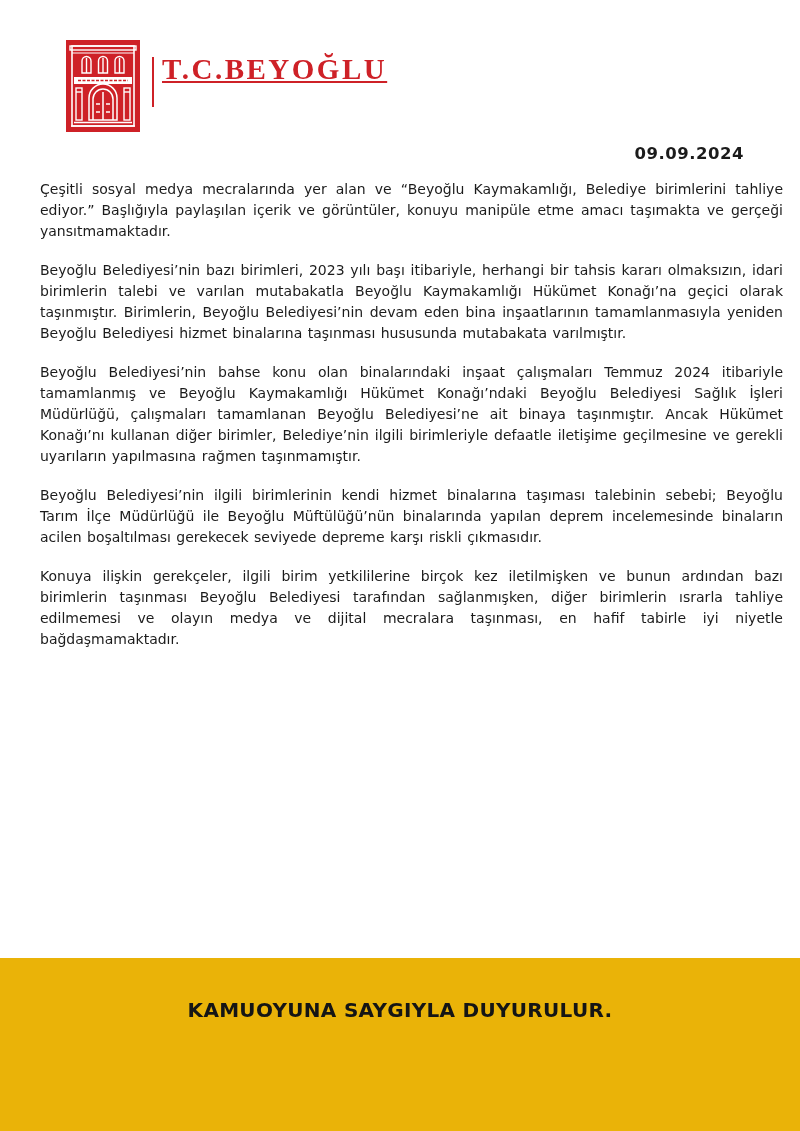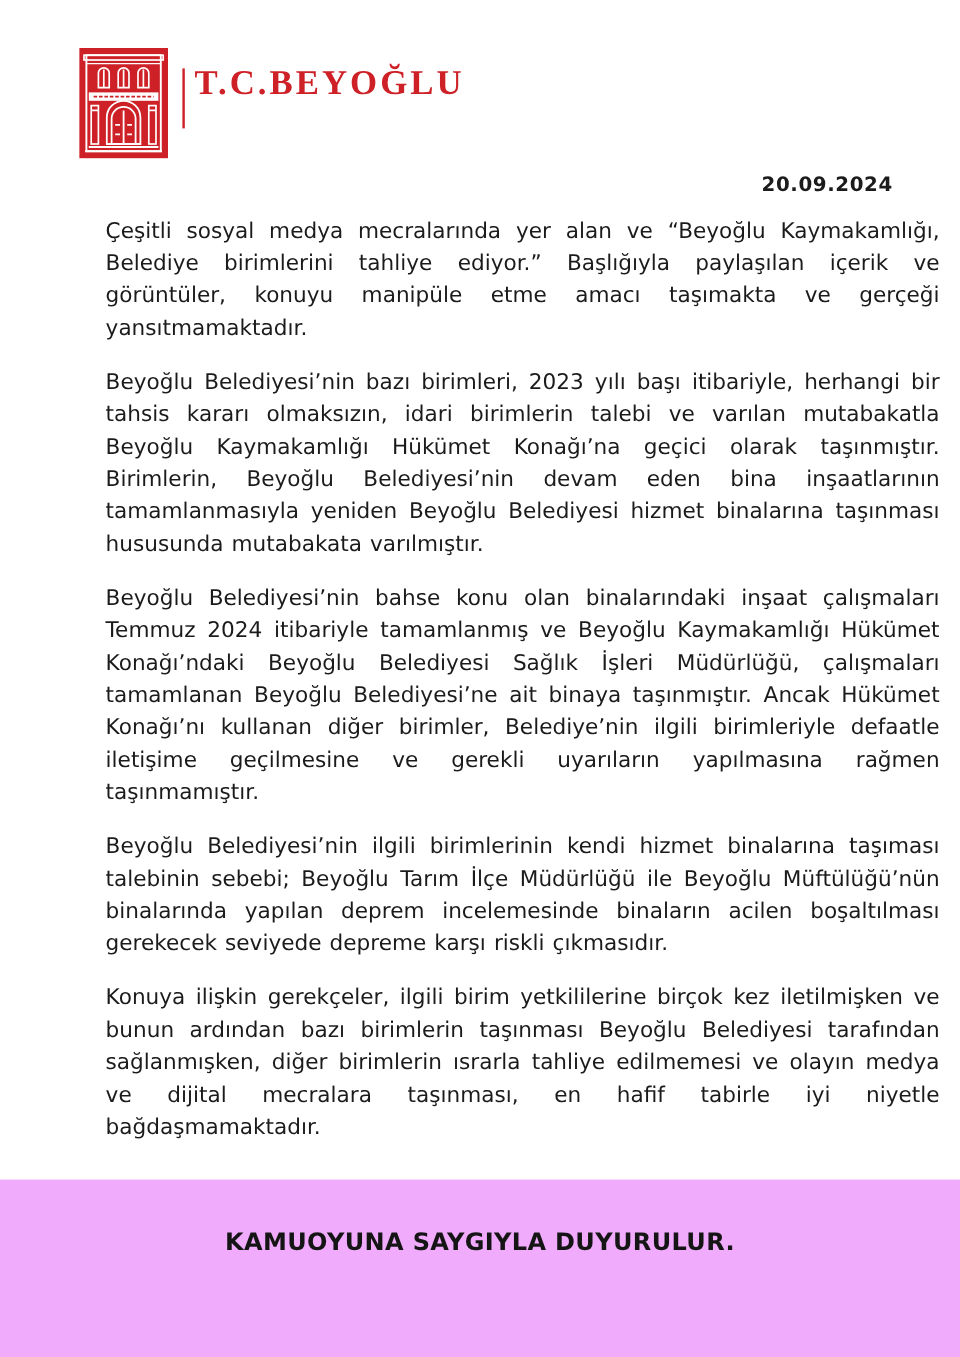--- a/index.html
+++ b/index.html
@@ -43,52 +43,52 @@
   }
   .brand-text {
     font-family: "Liberation Serif", "DejaVu Serif", serif;
     font-weight: bold;
     color: #ce2127;
     font-size: 29px;
     line-height: 1.04;
     letter-spacing: 2.5px;
     margin-top: 14px;
     white-space: nowrap;
+    text-decoration: underline;
   }
   .doc-date {
     text-align: right;
     font-weight: bold;
     font-size: 16.5px;
     letter-spacing: 0.5px;
     padding-right: 16px;
     margin-top: 12px;
   }
 
   
   .announcement-body {
     padding: 16px 17px 30px 40px;
-    font-size: 18px;
+    font-size: 14px;
     line-height: 1.5;
     text-align: justify;
     text-justify: inter-word;
     word-spacing: 1px;
-    margin-left: 48px;
   }
   .announcement-body p {
     margin: 0 0 18px 0;
   }
   .announcement-body p:last-child {
     margin-bottom: 0;
   }
 
   
   .closing-banner {
     margin-top: auto;
-    background: #f0abfc;
-    height: 155px;
+    background: #eab308;
+    height: 173px;
     display: flex;
     justify-content: center;
     align-items: flex-start;
     box-sizing: border-box;
   }
   .closing-statement {
     font-weight: bold;
     font-size: 20px;
     letter-spacing: 0.3px;
     margin-top: 40px;
@@ -144,21 +144,21 @@
         <line x1="5" y1="86" x2="69" y2="86" stroke="#ffffff" stroke-width="1.6"></line>
       </svg>
 
       <div class="brand-sep"></div>
 
       <div class="brand-text">
         <div>T.C.BEYOĞLU</div>
       </div>
     </div>
 
-    <div class="doc-date">20.09.2024</div>
+    <div class="doc-date">09.09.2024</div>
   </header>
 
   <main class="announcement-body">
     <p>Çeşitli sosyal medya mecralarında yer alan ve “Beyoğlu Kaymakamlığı, Belediye birimlerini tahliye ediyor.” Başlığıyla paylaşılan içerik ve görüntüler, konuyu manipüle etme amacı taşımakta ve gerçeği yansıtmamaktadır.</p>
     <p>Beyoğlu Belediyesi’nin bazı birimleri, 2023 yılı başı itibariyle, herhangi bir tahsis kararı olmaksızın, idari birimlerin talebi ve varılan mutabakatla Beyoğlu Kaymakamlığı Hükümet Konağı’na geçici olarak taşınmıştır. Birimlerin, Beyoğlu Belediyesi’nin devam eden bina inşaatlarının tamamlanmasıyla yeniden Beyoğlu Belediyesi hizmet binalarına taşınması hususunda mutabakata varılmıştır.</p>
     <p>Beyoğlu Belediyesi’nin bahse konu olan binalarındaki inşaat çalışmaları Temmuz 2024 itibariyle tamamlanmış ve Beyoğlu Kaymakamlığı Hükümet Konağı’ndaki Beyoğlu Belediyesi Sağlık İşleri Müdürlüğü, çalışmaları tamamlanan Beyoğlu Belediyesi’ne ait binaya taşınmıştır. Ancak Hükümet Konağı’nı kullanan diğer birimler, Belediye’nin ilgili birimleriyle defaatle iletişime geçilmesine ve gerekli uyarıların yapılmasına rağmen taşınmamıştır.</p>
     <p>Beyoğlu Belediyesi’nin ilgili birimlerinin kendi hizmet binalarına taşıması talebinin sebebi; Beyoğlu Tarım İlçe Müdürlüğü ile Beyoğlu Müftülüğü’nün binalarında yapılan deprem incelemesinde binaların acilen boşaltılması gerekecek seviyede depreme karşı riskli çıkmasıdır.</p>
     <p>Konuya ilişkin gerekçeler, ilgili birim yetkililerine birçok kez iletilmişken ve bunun ardından bazı birimlerin taşınması Beyoğlu Belediyesi tarafından sağlanmışken, diğer birimlerin ısrarla tahliye edilmemesi ve olayın medya ve dijital mecralara taşınması, en hafif tabirle iyi niyetle bağdaşmamaktadır.</p>
   </main>
 

